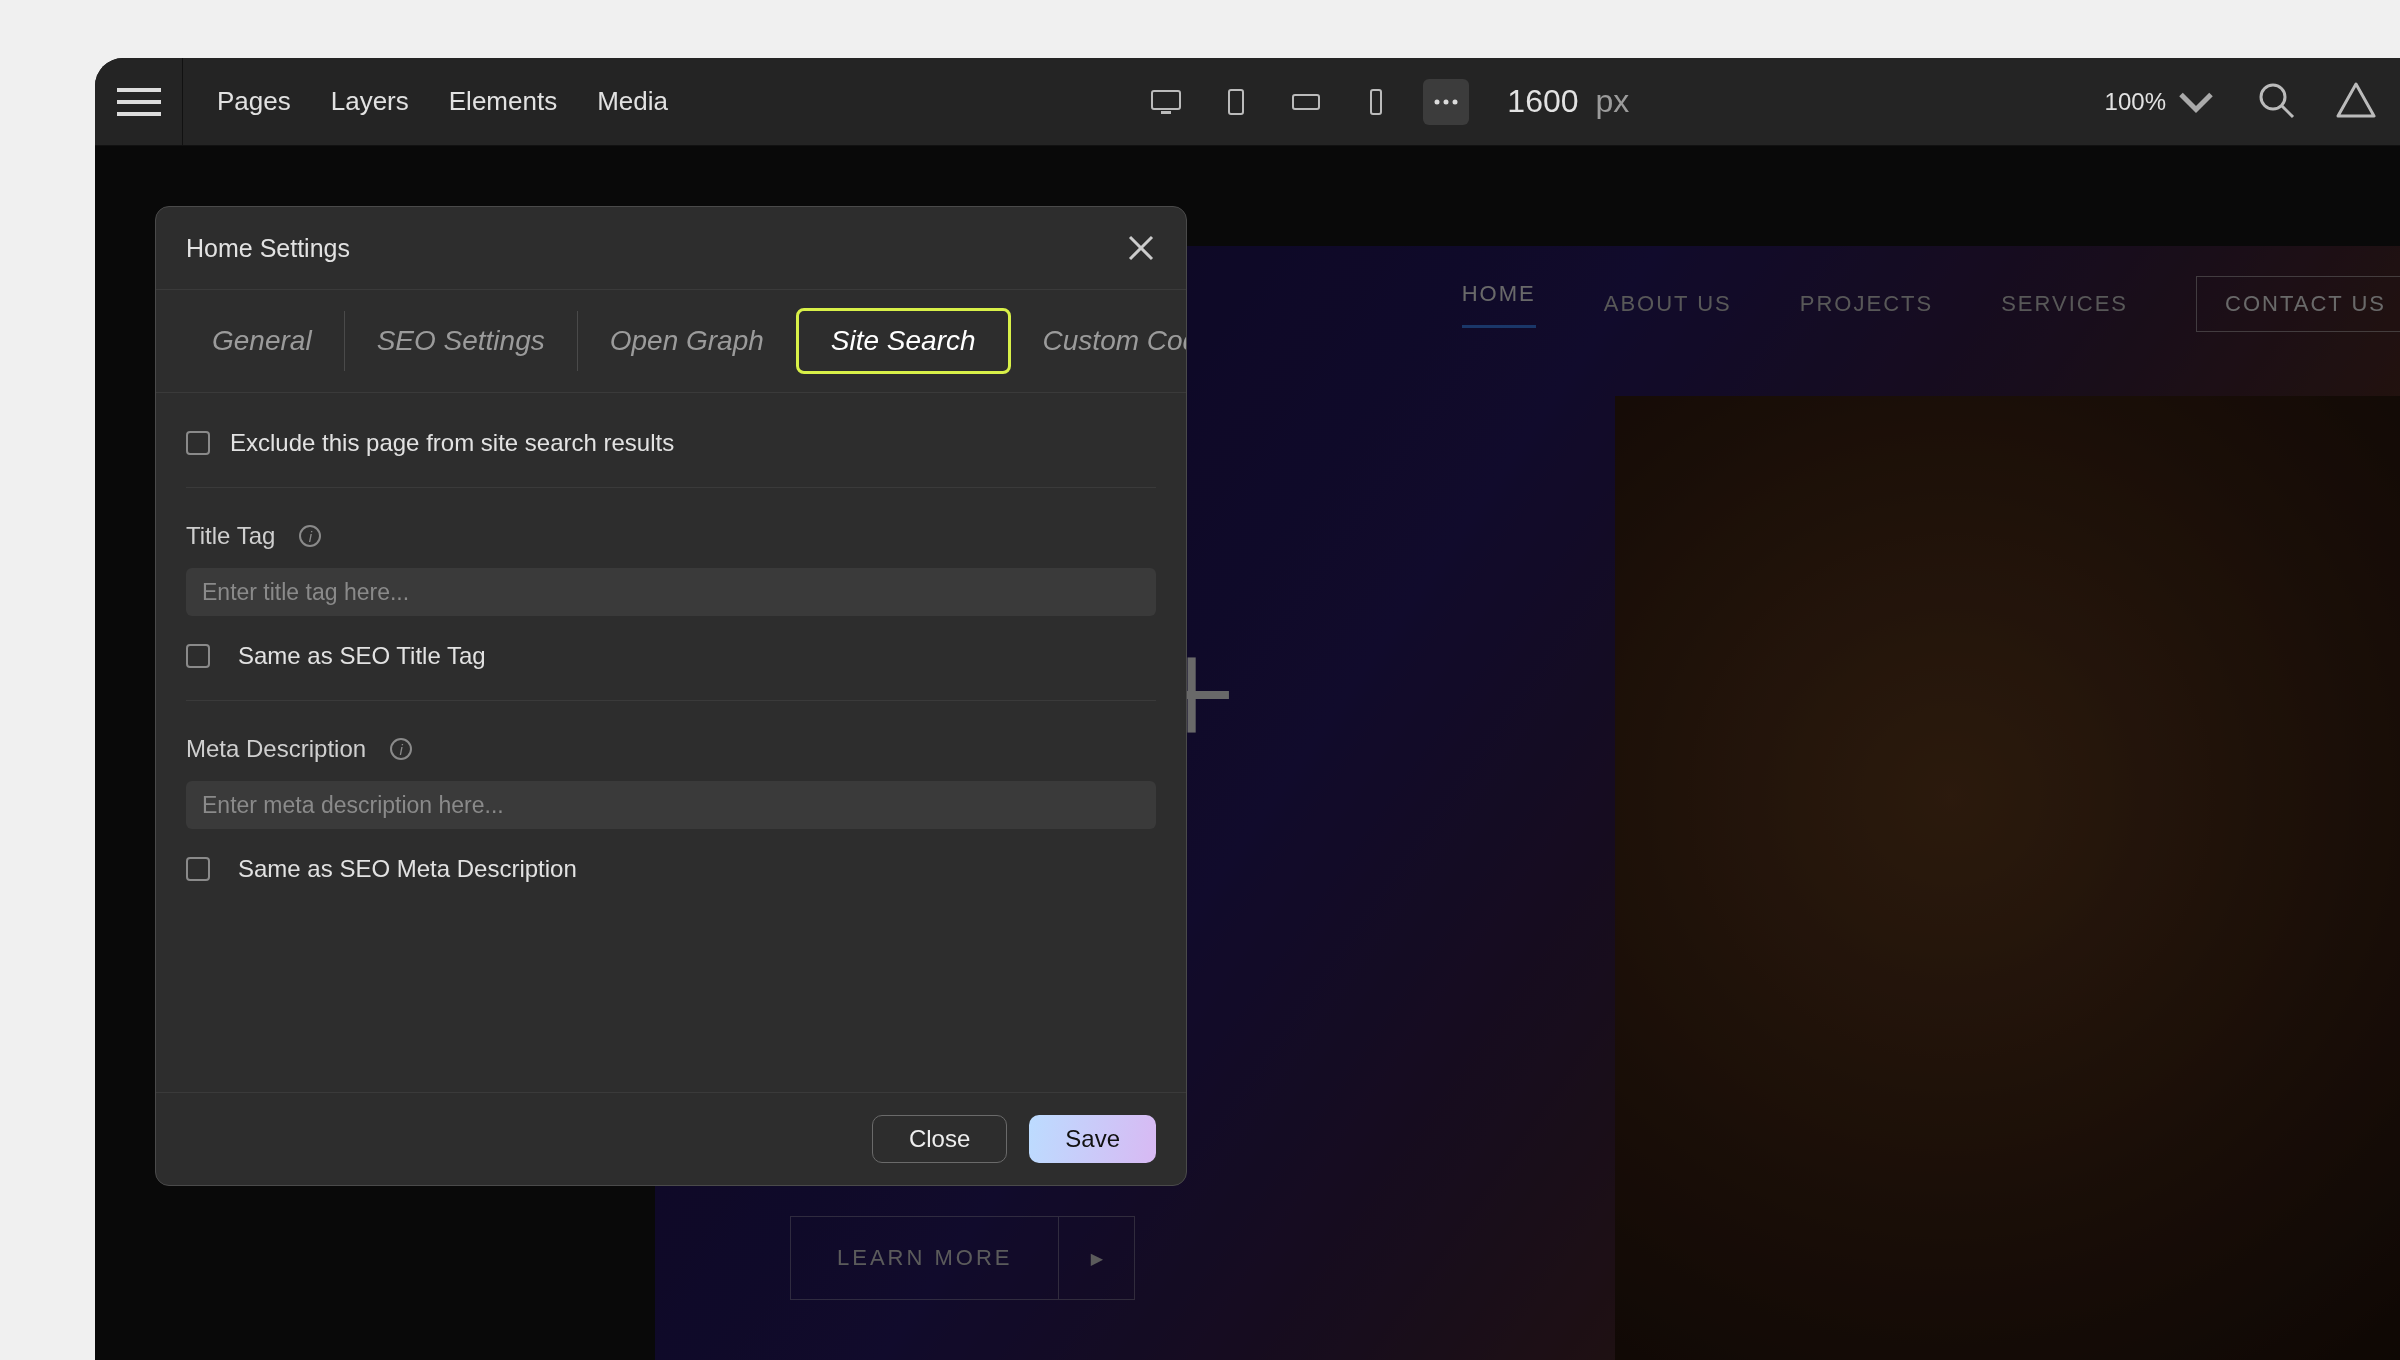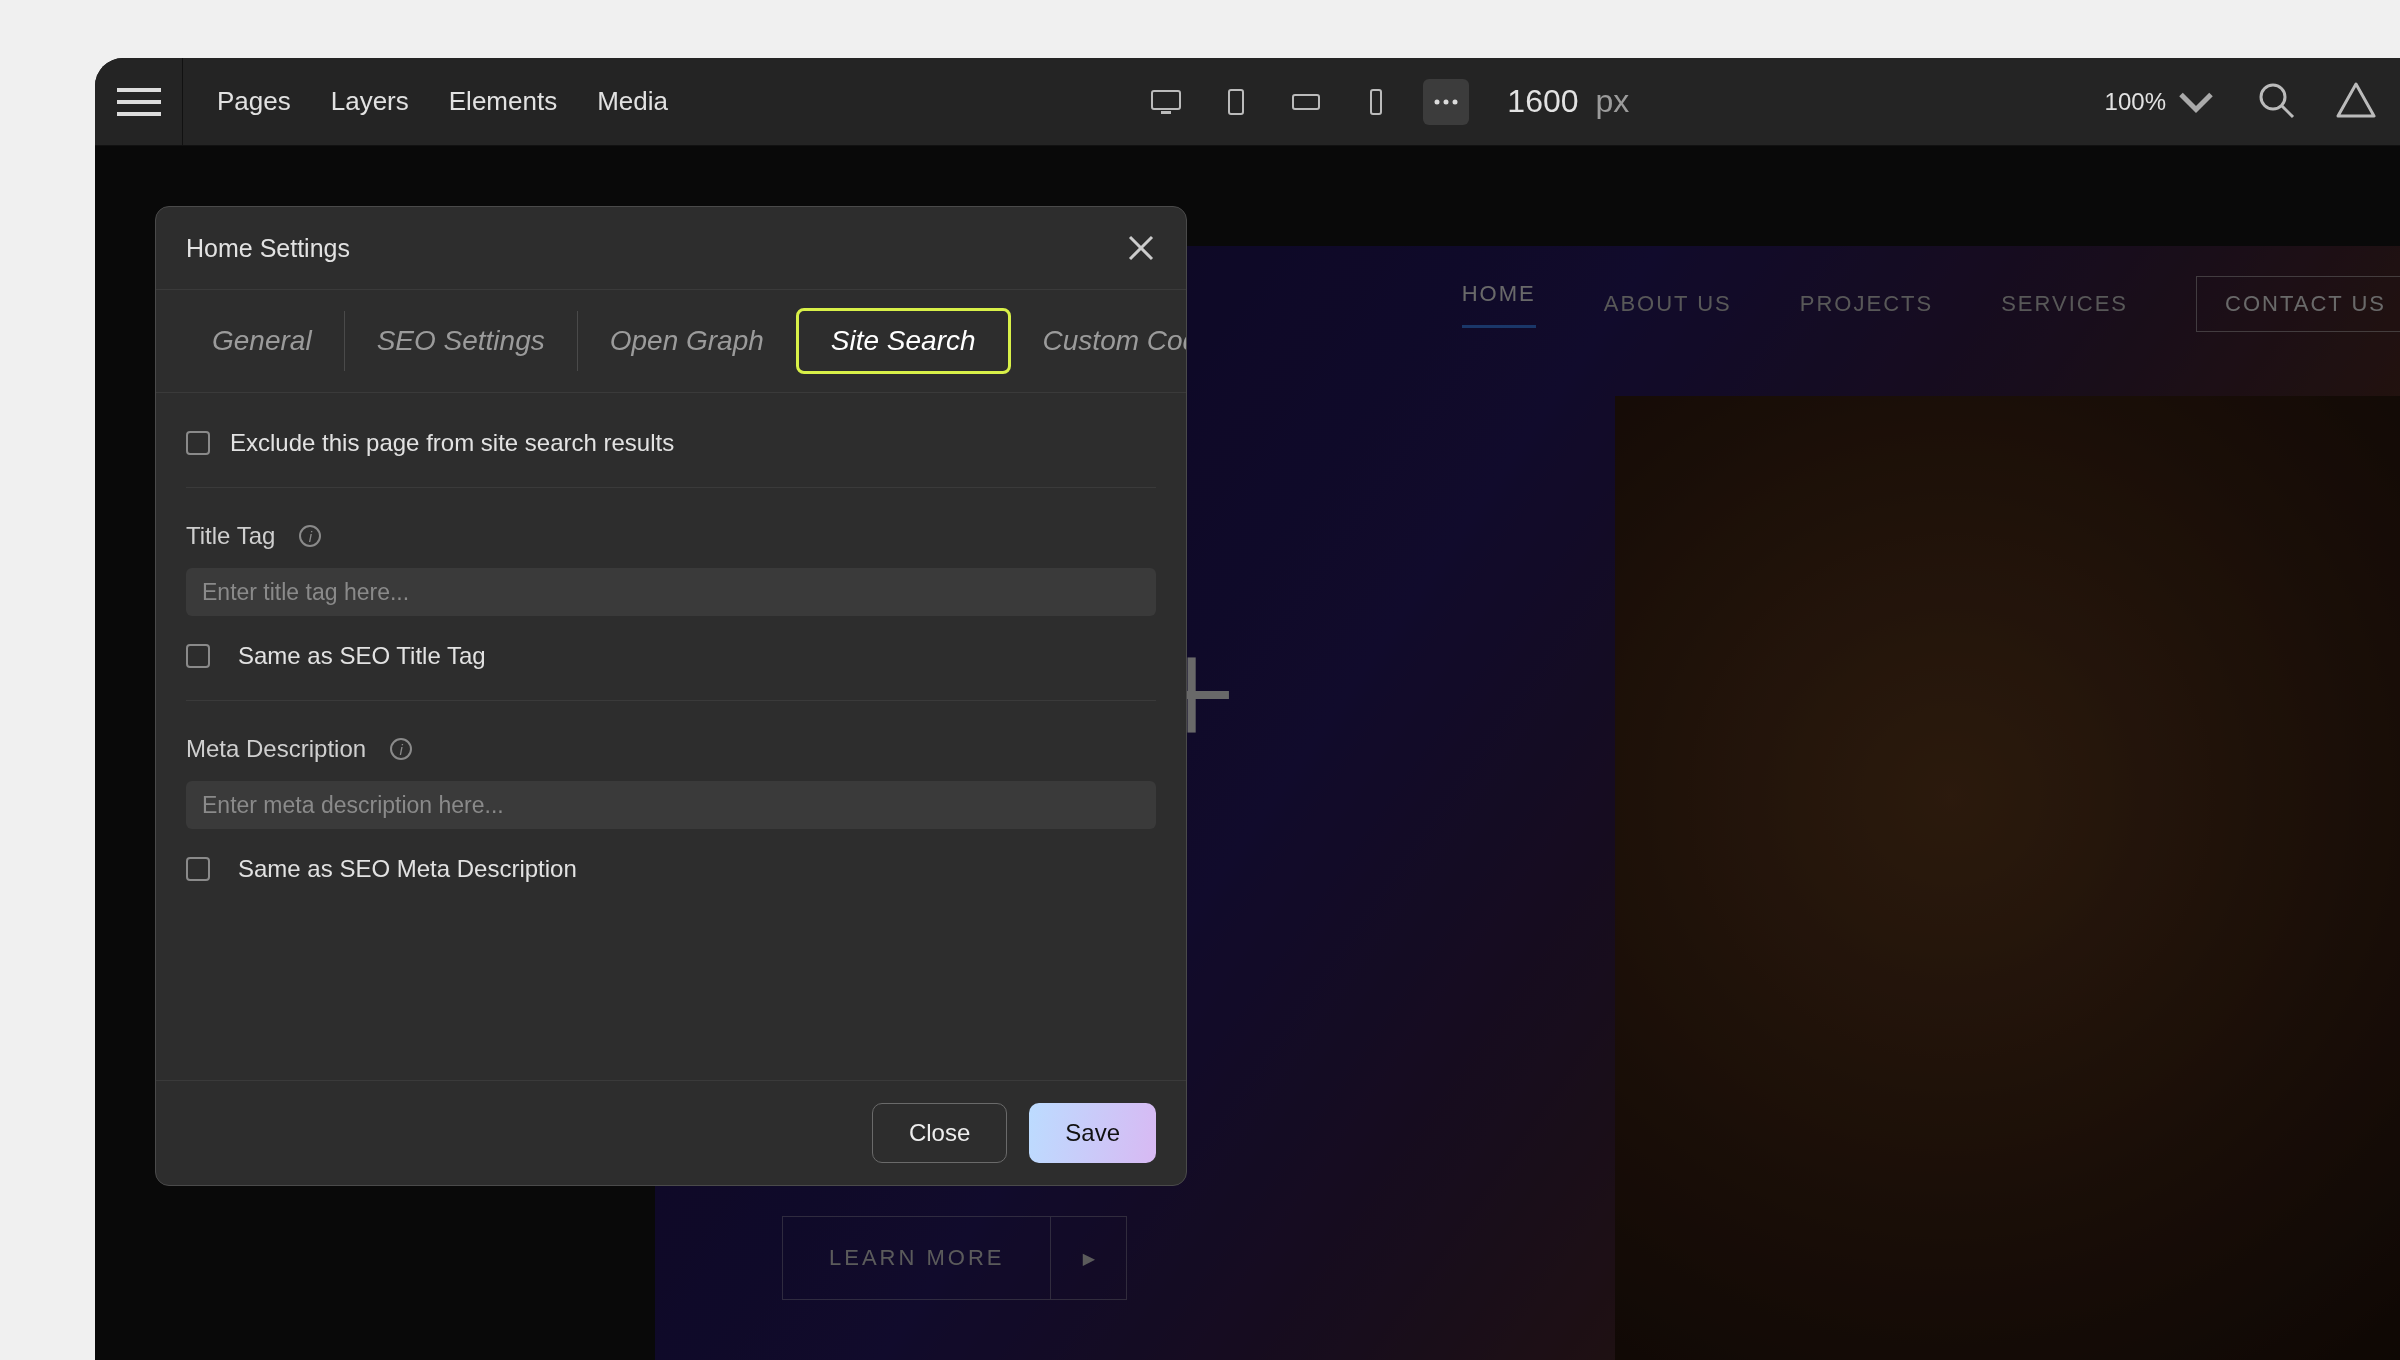--- a/index.html
+++ b/index.html
@@ -84,21 +84,21 @@
     position:absolute;left:40px;top:300px;color:#fff;
   }
   .hero-text .tagline{font-size:34px;letter-spacing:8px;color:#d4d4d4;margin-bottom:18px;}
   .hero-text .big{font-size:160px;letter-spacing:4px;font-weight:300;font-family:Georgia,serif;}
   .feat{
     position:absolute;left:310px;top:760px;color:#b5b5b5;
   }
   .feat .box{width:46px;height:46px;border:3px solid #b5b5b5;margin-bottom:24px;}
   .feat .label{font-size:22px;letter-spacing:3px;line-height:1.5;}
   .learn{
-    position:absolute;left:127px;top:970px;
+    position:absolute;left:135px;top:970px;
     display:flex;border:1px solid rgba(255,255,255,0.35);
   }
   .learn .txt{color:#ddd;font-size:22px;letter-spacing:3px;padding:28px 46px;}
   .learn .arrow{width:76px;display:flex;align-items:center;justify-content:center;border-left:1px solid rgba(255,255,255,0.35);color:#ddd;}
   .phone-zone{
     position:absolute;right:20px;top:150px;width:840px;height:1000px;
     background:radial-gradient(circle at 40% 40%, #6a4020 0%, #3a2012 60%, #1e1109 100%);
   }
   
   .dim{
@@ -152,21 +152,21 @@
     width:100%;height:48px;background:var(--bg-input);border:none;border-radius:6px;
     padding:0 16px;color:var(--text-light);font-size:23px;
   }
   .text-input::placeholder{color:#8a8a8a;}
   .sub-check{display:flex;align-items:center;gap:28px;margin-top:26px;}
   .modal-footer{
     border-top:1px solid #3a3a3a;
     padding:22px 30px;display:flex;justify-content:flex-end;gap:22px;
   }
   .btn{
-    height:60px;padding:0 36px;border-radius:10px;font-size:24px;cursor:pointer;border:none;
+    height:48px;padding:0 36px;border-radius:10px;font-size:24px;cursor:pointer;border:none;
     display:flex;align-items:center;justify-content:center;
   }
   .btn-close{background:transparent;border:1px solid #6a6a6a;color:#eee;}
   .btn-save{background:linear-gradient(100deg,var(--btn-grad1),var(--btn-grad2));color:#111;font-weight:500;}
 </style>
 </head>
 <body>
 
 <div class="app-frame">
 

